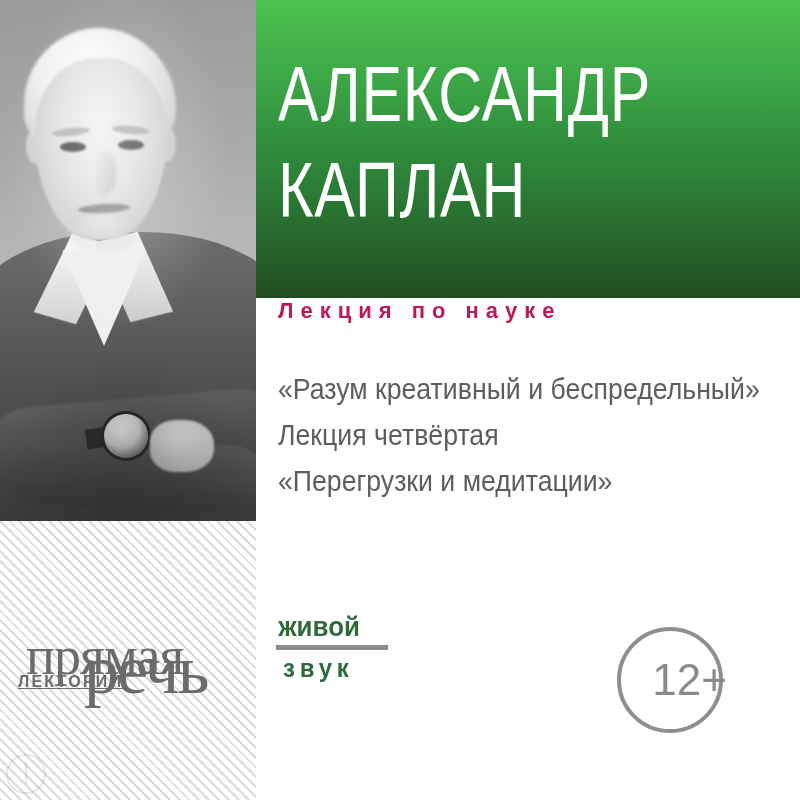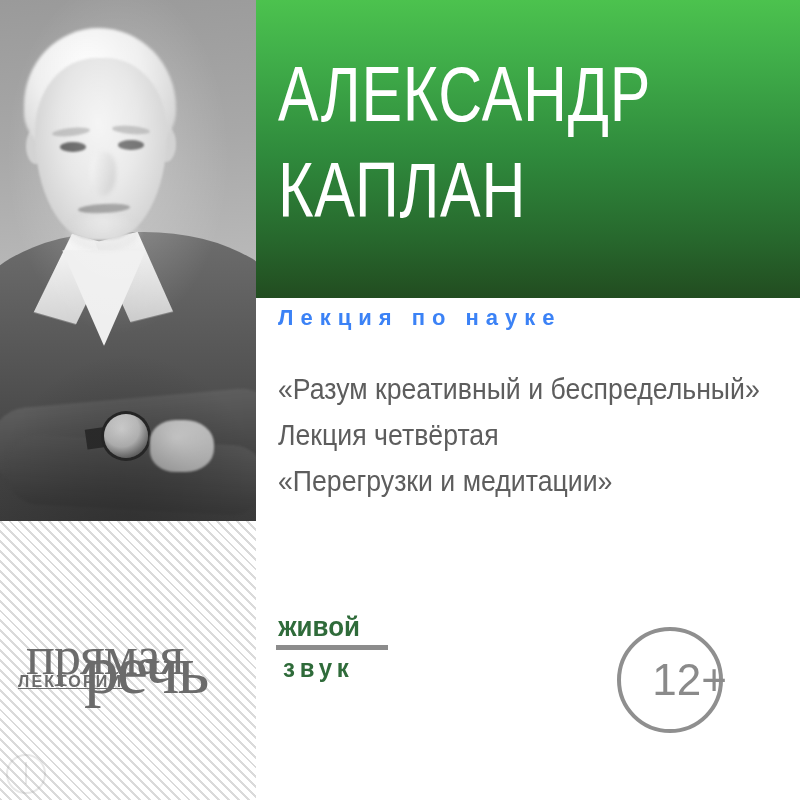--- a/index.html
+++ b/index.html
@@ -281,22 +281,22 @@
     transform: scaleX(0.78);
     transform-origin: left top;
     white-space: nowrap;
   }
   .speaker-name .nm-line { display: block; }
 
   
   .lecture-kicker {
     position: absolute;
     left: 278px;
-    top: 305px;
-    color: #3b82f6;
+    top: 298px;
+    color: #be185d;
     font-size: 22px;
     font-weight: 700;
     letter-spacing: 7px;
     white-space: nowrap;
   }
   .title-lines {
     position: absolute;
     left: 278px;
     top: 366px;
     width: 510px;

